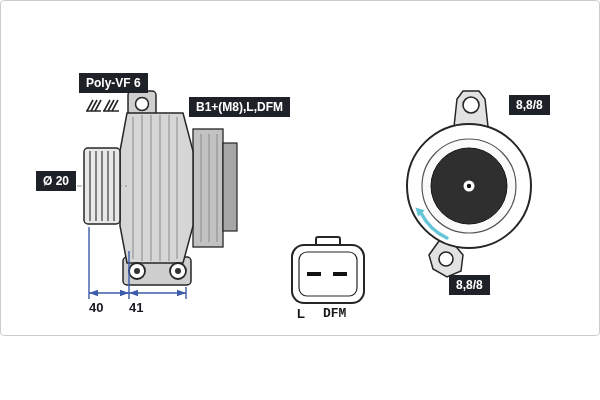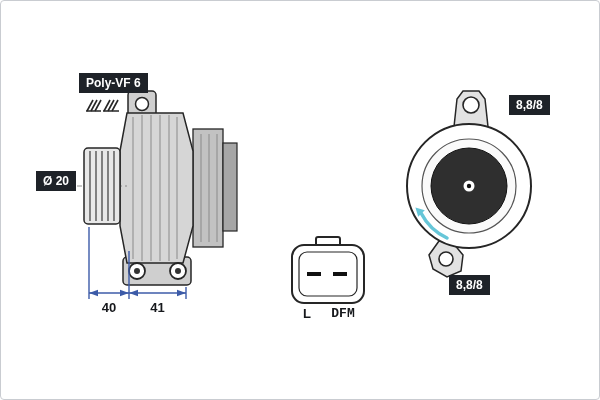--- a/index.html
+++ b/index.html
@@ -1,30 +1,30 @@
 <!DOCTYPE html>
 <html style="--label-bg: #1e2228; --label-text: #ffffff; --dimension-line: #3c5ba8; --rotation-arrow: #66c6d8; --line-art: #262626;"><head>
 <meta charset="utf-8">
 <style>
   * { box-sizing: border-box; }
   html, body { margin: 0; padding: 0; background: #ffffff; }
   .canvas {
-    position: relative; width: 600px; height: 400px;
+    position: relative; width: 600px; height: 336px;
     background: #ffffff; border: 1px solid #c9ccd1; border-radius: 4px;
     overflow: hidden; font-family: "Liberation Sans", sans-serif;
   }
   .art { position: absolute; left: 0; top: 0; }
   .badge {
     position: absolute; background: var(--label-bg, #1e2228);
     color: var(--label-text, #ffffff); font-size: 12px; font-weight: bold;
     line-height: 1; padding: 4px 7px; white-space: nowrap;
   }
   .dim-label, .pin-label {
     position: absolute; color: #16181c; font-size: 13px;
-    font-weight: bold; text-align: center; line-height: 1;
+    font-weight: bold; text-align: left; line-height: 1;
   }
 </style>
 </head>
 <body>
 
 <div class="canvas">
 
   <svg class="art" width="600" height="400" viewBox="0 0 600 400">
 
     <g>
@@ -113,20 +113,21 @@
       <circle cx="468" cy="185" r="2.2" fill="#111111"></circle>
 
       <g>
         <path d="M 446 237 A 56 56 0 0 1 420 212" fill="none" style="stroke:var(--rotation-arrow,#66c6d8)" stroke-width="3.5" stroke-linecap="round"></path>
         <polygon points="414.4,206.4 423.8,209.2 417.2,215.8" style="fill:var(--rotation-arrow,#66c6d8)"></polygon>
       </g>
     </g>
   </svg>
 
   <div class="badge" style="left:78px; top:72px;">Poly-VF 6</div>
+  <div class="badge" style="left:188px; top:96px;">B1+(M8),L,DFM</div>
   <div class="badge" style="left:35px; top:170px;">Ø 20</div>
   <div class="badge" style="left:508px; top:94px;">8,8/8</div>
   <div class="badge" style="left:448px; top:274px;">8,8/8</div>
 
   <div class="dim-label" style="left:88px; top:300px; width:40px;">40</div>
   <div class="dim-label" style="left:128px; top:300px; width:57px;">41</div>
 
   <div class="pin-label" style="left:296px; top:306px; width:20px;">L</div>
   <div class="pin-label" style="left:322px; top:306px; width:40px;font-family:Liberation Mono, monospace;">DFM</div>
 

